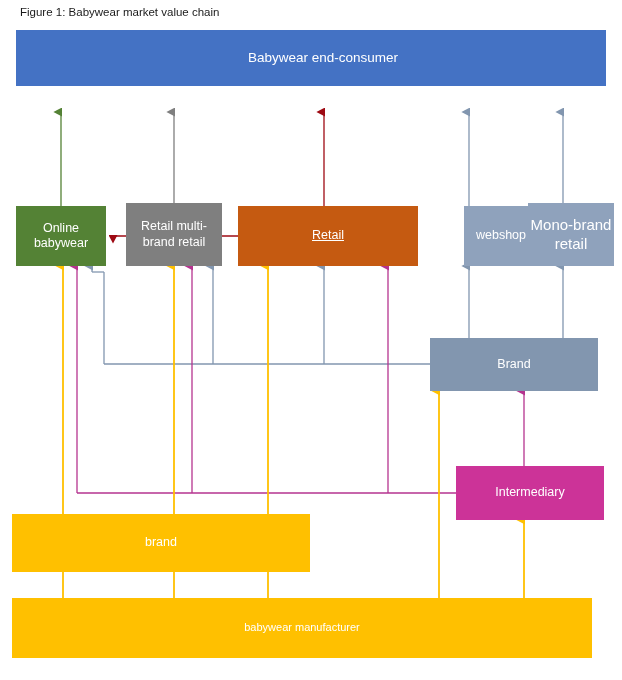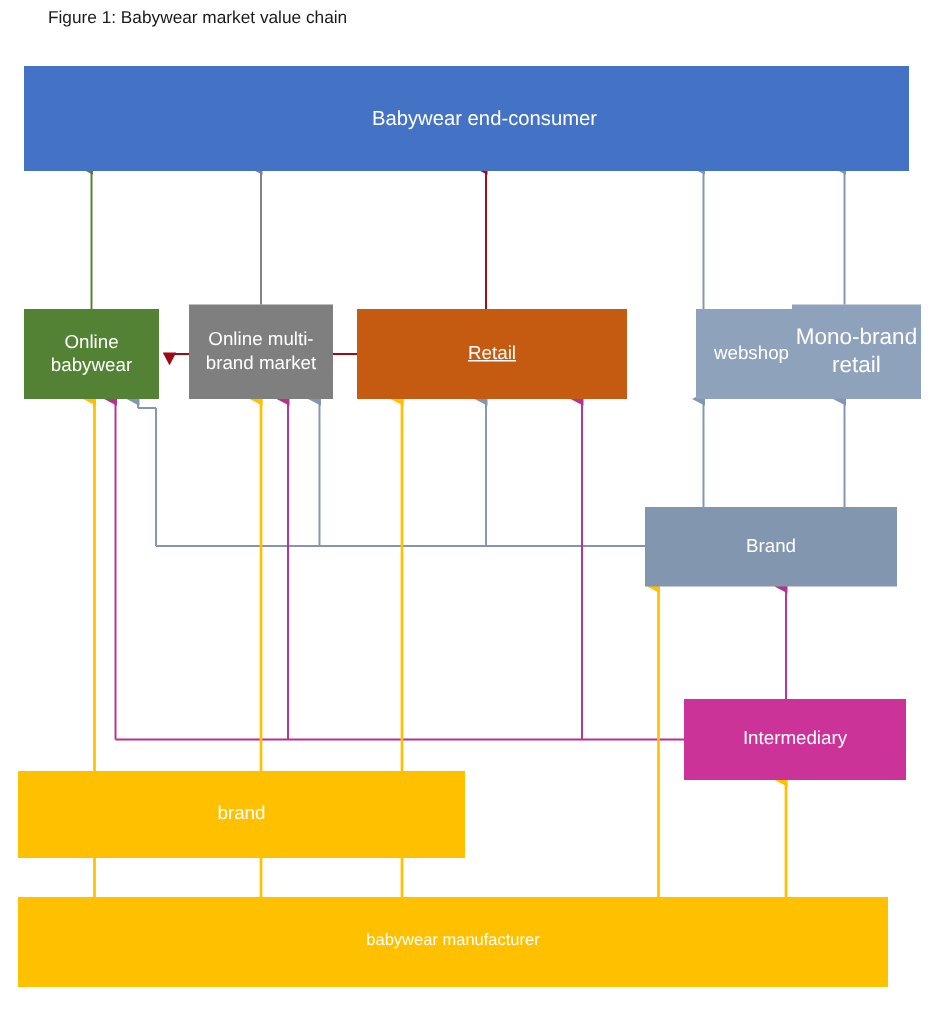--- a/index.html
+++ b/index.html
@@ -2,29 +2,29 @@
 <html><head>
 <meta charset="utf-8">
 <style>
   html,body{margin:0;padding:0;background:#ffffff;}
   body{
     width:622px;height:680px;position:relative;overflow:hidden;
     font-family:"Liberation Sans","DejaVu Sans",sans-serif;
   }
   #canvas{position:absolute;left:0;top:0;width:622px;height:680px;}
   .caption{
-    position:absolute;left:32px;top:6px;
+    position:absolute;left:20px;top:6px;
     font-size:11.5px;color:#1a1a1a;white-space:nowrap;
   }
   .node{
     position:absolute;box-sizing:border-box;
     display:flex;align-items:center;justify-content:center;
     text-align:center;color:#ffffff;line-height:1.22;
   }
-  .n-consumer{left:16px;top:44px;width:590px;height:70px;background:#4472C4;font-size:13.5px;padding-left:24px;}
+  .n-consumer{left:16px;top:30px;width:590px;height:56px;background:#4472C4;font-size:13.5px;padding-left:24px;}
   .n-online-platform{left:16px;top:206px;width:90px;height:60px;background:#548235;font-size:12.5px;}
   .n-omb-retail{left:126px;top:203px;width:96px;height:63px;background:#7F7F7F;font-size:12.5px;}
   .n-retail{left:238px;top:206px;width:180px;height:60px;background:#C55A11;font-size:12.5px;text-decoration:underline;}
   .n-webshop{left:432px;top:206px;width:74px;height:60px;background:#8FA2BC;font-size:12.5px;margin-left:32px;}
   .n-mono{left:528px;top:203px;width:86px;height:63px;background:#8FA2BC;font-size:15px;}
   .n-brand-mid{left:430px;top:338px;width:168px;height:53px;background:#8296AF;font-size:12.5px;}
   .n-intermediary{left:456px;top:466px;width:148px;height:54px;background:#CC3398;font-size:12.5px;}
   .n-brand-low{left:12px;top:514px;width:298px;height:58px;background:#FFC000;font-size:12.5px;}
   .n-manufacturer{left:12px;top:598px;width:580px;height:60px;background:#FFC000;font-size:11px;}
 </style>
@@ -108,21 +108,21 @@
 
 <div class="node n-consumer">
   <span>Babywear end-consumer</span>
 </div>
 
 <div class="node n-online-platform">
   <span>Online babywear</span>
 </div>
 
 <div class="node n-omb-retail">
-  <span>Online multi-brand market</span>
+  <span>Retail multi-brand retail</span>
 </div>
 
 <div class="node n-retail">
   <span>Retail</span>
 </div>
 
 <div class="node n-webshop">
   <span>webshop</span>
 </div>
 

